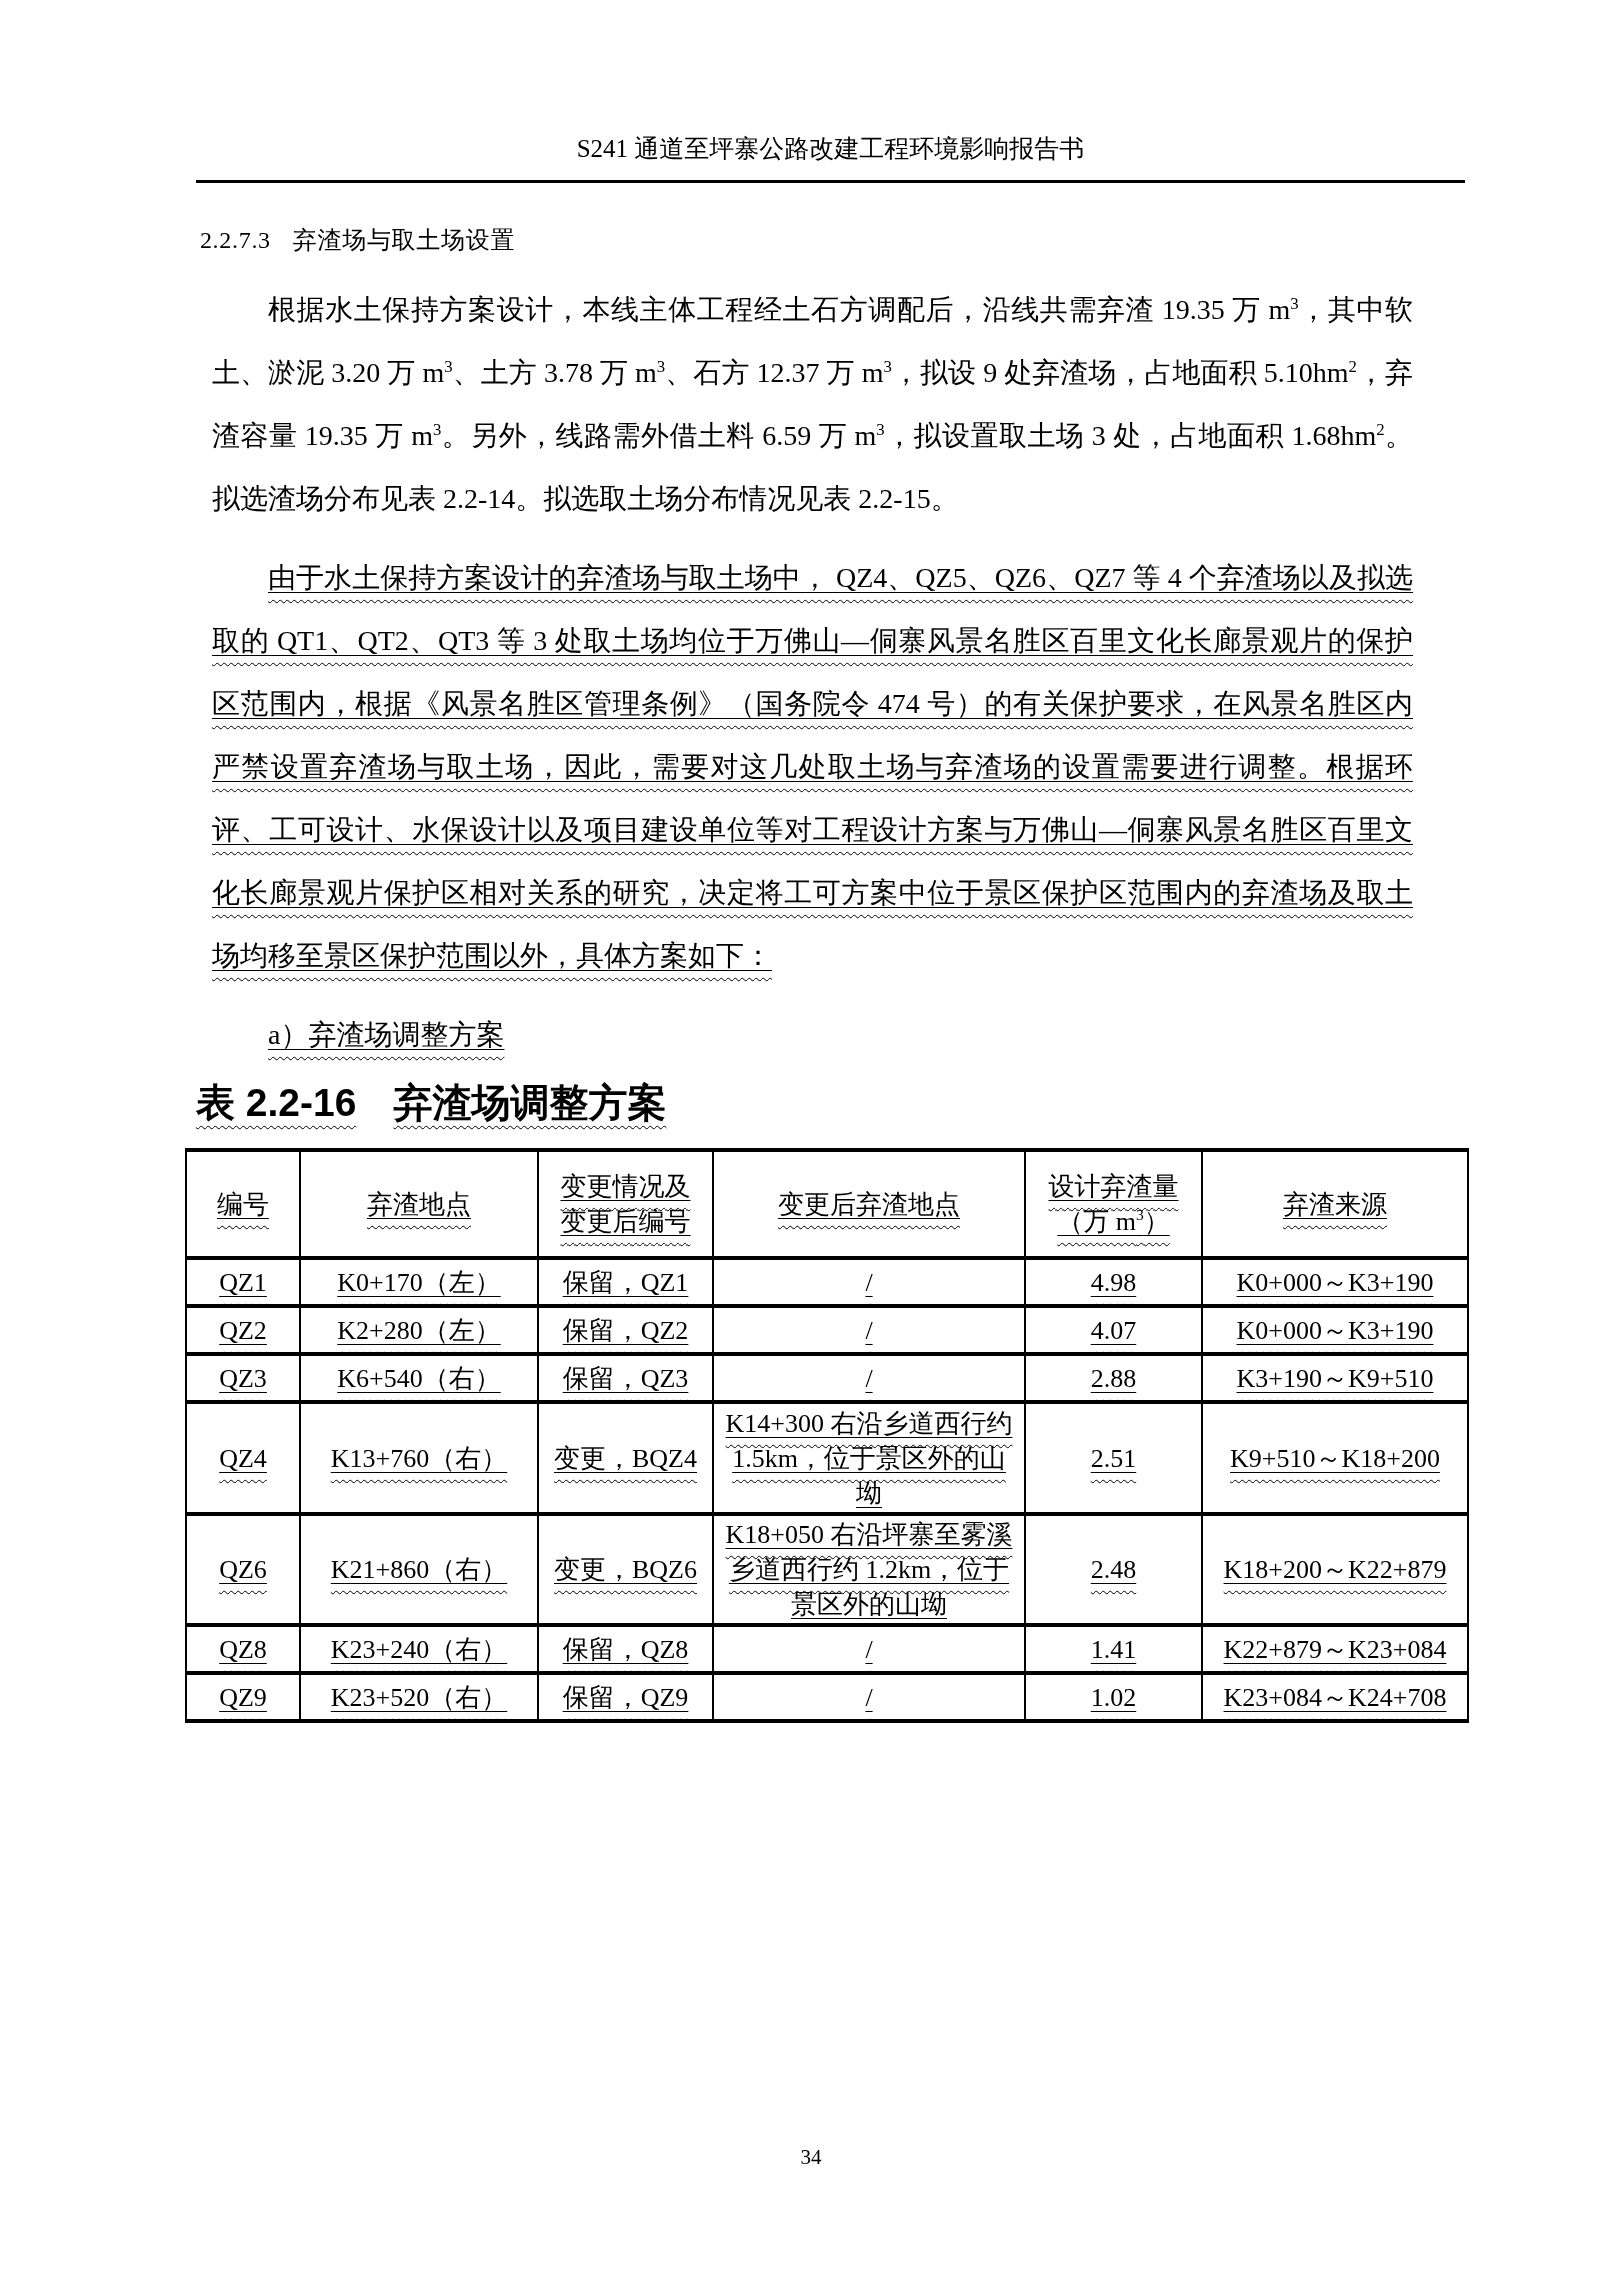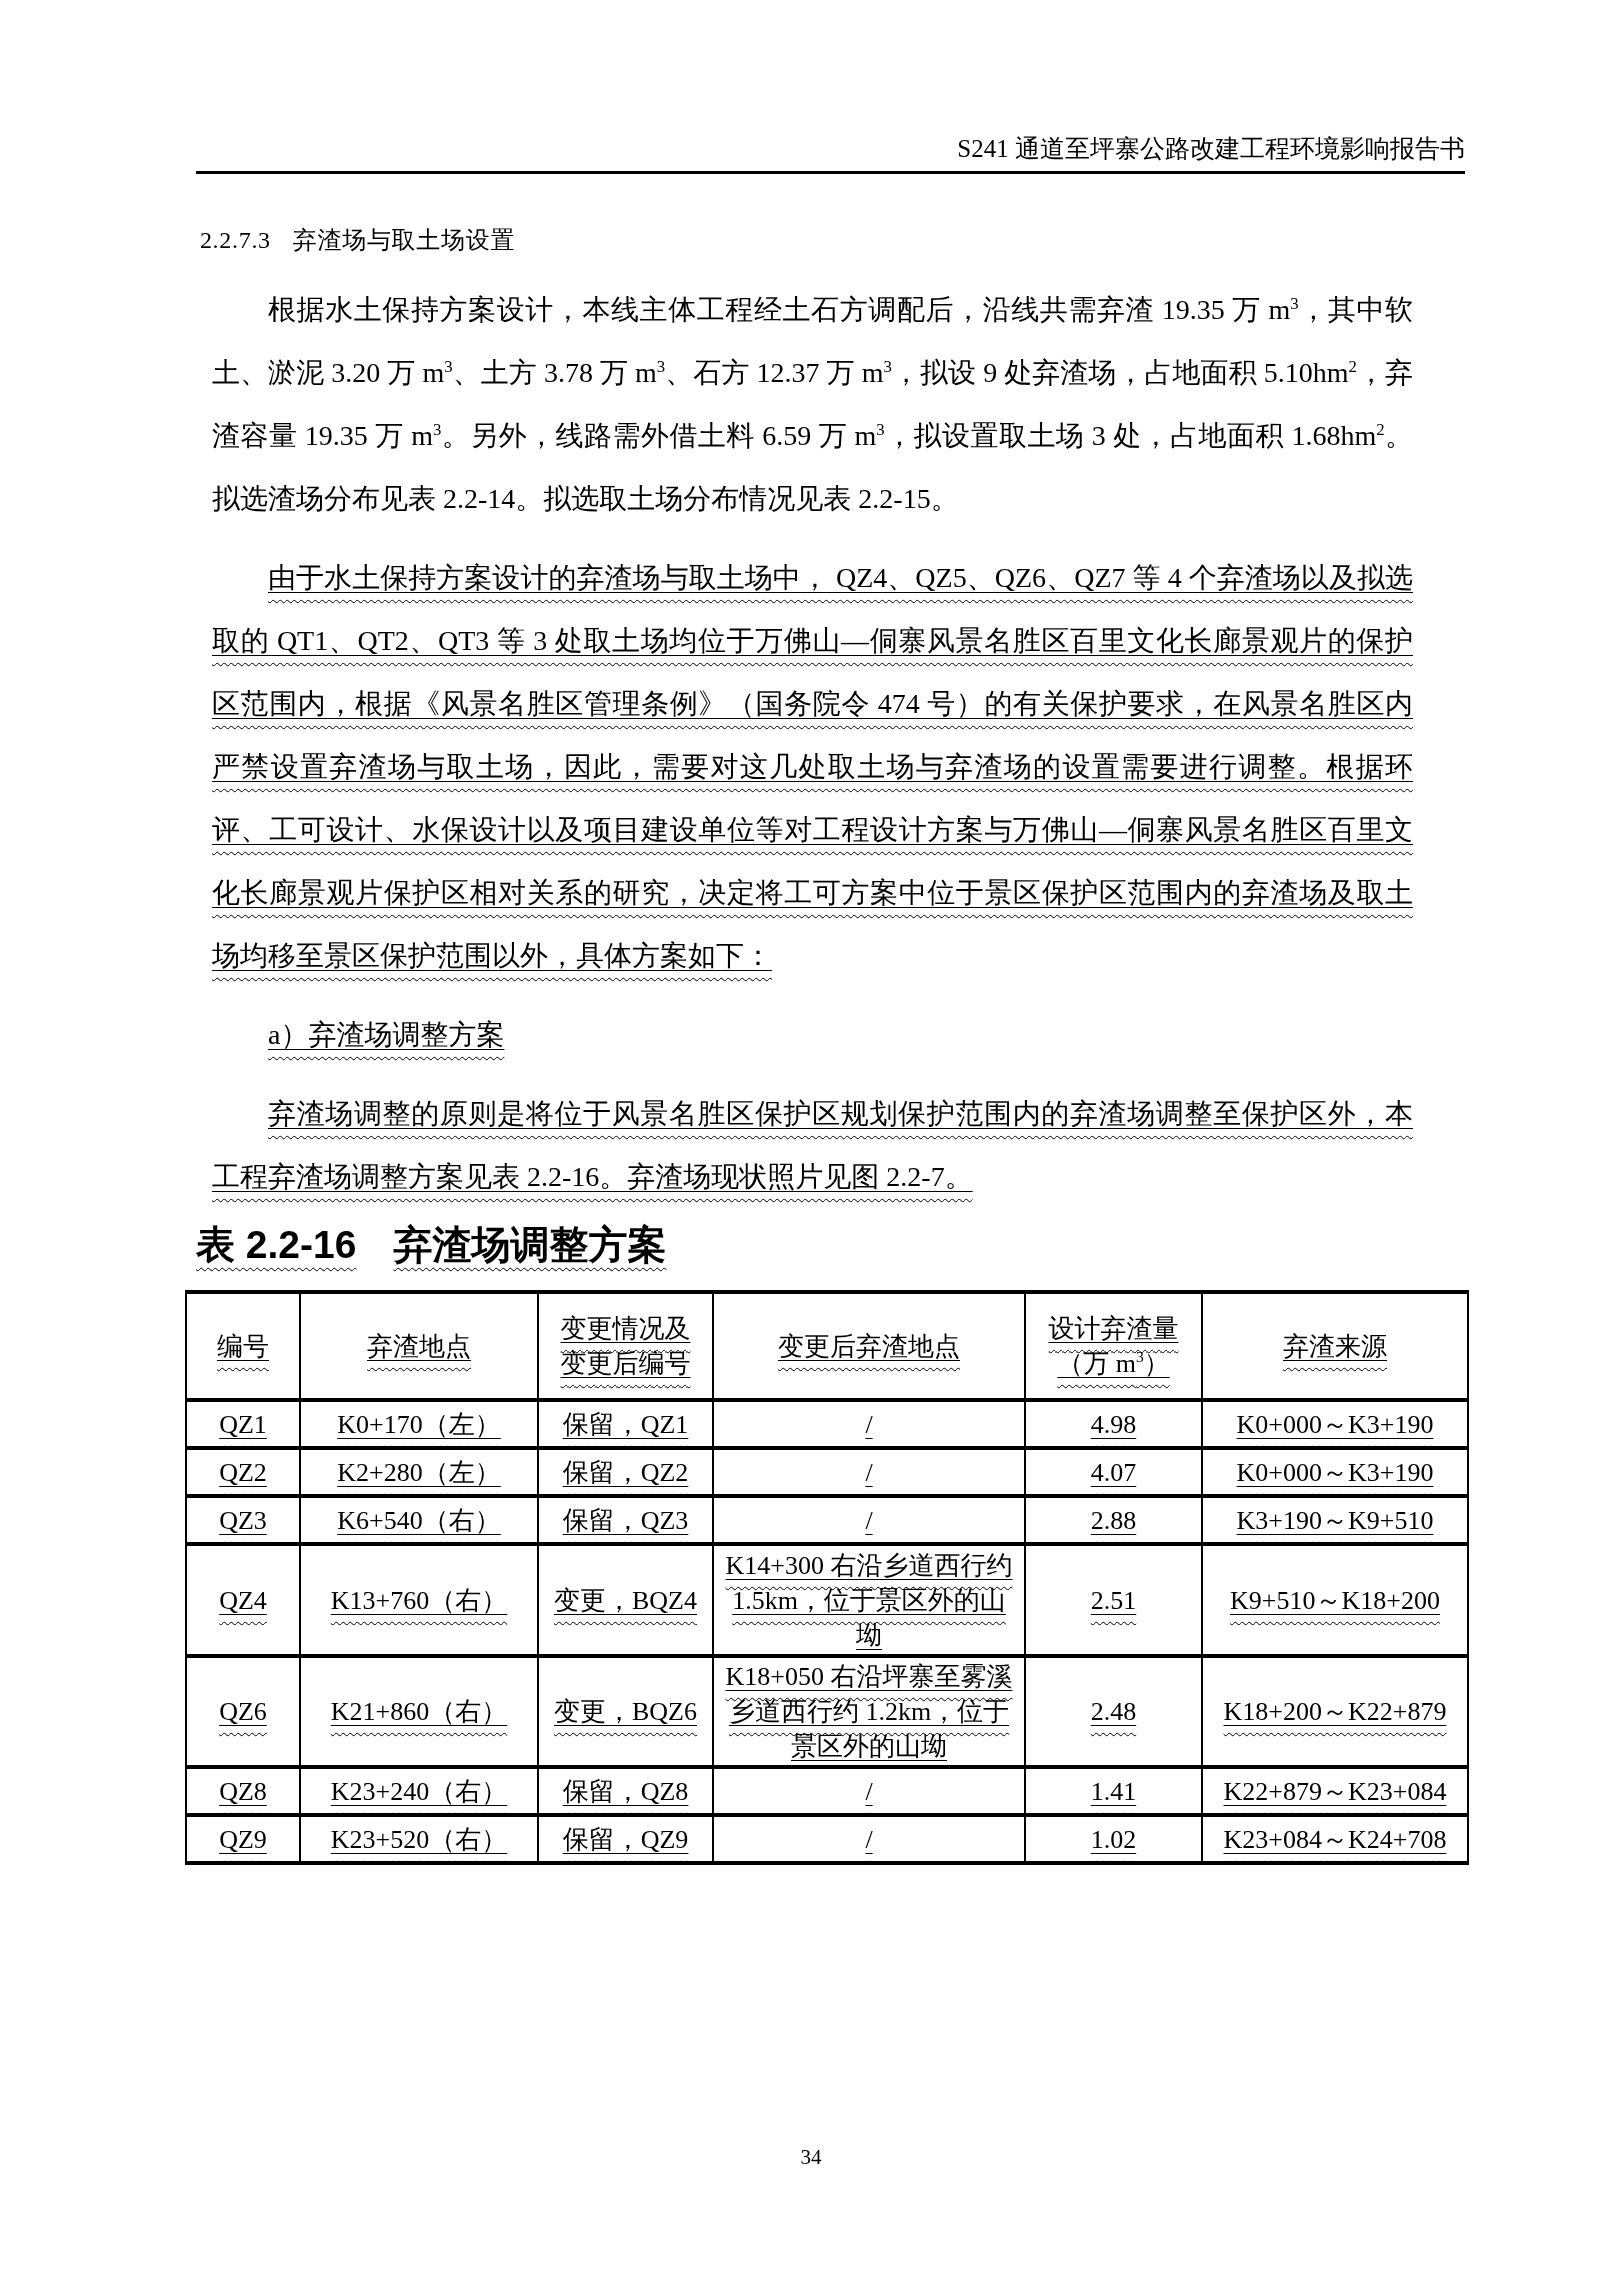--- a/index.html
+++ b/index.html
@@ -7,23 +7,23 @@
     position:relative;
     width:1622px; height:2295px;
     background:#ffffff;
     color:#000;
     font-family:"Liberation Serif","DejaVu Serif",serif;
     overflow:hidden;
   }
   
   .page-header {
     position:absolute; top:133px; left:196px; right:157px;
-    text-align:right;
+    text-align:center;
     font-size:25px; line-height:31px;
-    padding-bottom:7px;
+    padding-bottom:16px;
     border-bottom:3.9px solid #000;
   }
   
   .content { position:absolute; top:221px; left:196px; width:1233px; }
   .section-heading {
     font-size:24px; line-height:39px; font-weight:normal;
     margin:0 0 18.3px 3.9px; letter-spacing:0.7px;
   }
   .section-heading .sec-no { margin-right:22px; }
   .para {
@@ -100,21 +100,20 @@
     <h3 class="section-heading">
       <span class="sec-no">2.2.7.3</span><span>弃渣场与取土场设置</span>
     </h3>
 
     <p class="para">根据水土保持方案设计，本线主体工程经土石方调配后，沿线共需弃渣 19.35 万 m<sup>3</sup>，其中软土、淤泥 3.20 万 m<sup>3</sup>、土方 3.78 万 m<sup>3</sup>、石方 12.37 万 m<sup>3</sup>，拟设 9 处弃渣场，占地面积 5.10hm<sup>2</sup>，弃渣容量 19.35 万 m<sup>3</sup>。另外，线路需外借土料 6.59 万 m<sup>3</sup>，拟设置取土场 3 处，占地面积 1.68hm<sup>2</sup>。拟选渣场分布见表 2.2-14。拟选取土场分布情况见表 2.2-15。</p>
 
     <p class="para"><span class="u"><span class="w">由于水土保持方案设计的弃渣场与取土场中， QZ4、QZ5、QZ6、QZ7 等 4 个弃渣场以及拟选取的 QT1、QT2、QT3 等 3 处取土场均位于万佛山—侗寨风景名胜区百里文化长廊景观片的保护区范围内，根据《风景名胜区管理条例》（国务院令 474 号）的有关保护要求，在风景名胜区内严禁设置弃渣场与取土场，因此，需要对这几处取土场与弃渣场的设置需要进行调整。根据环评、工可设计、水保设计以及项目建设单位等对工程设计方案与万佛山—侗寨风景名胜区百里文化长廊景观片保护区相对关系的研究，决定将工可方案中位于景区保护区范围内的弃渣场及取土场均移至景区保护范围以外，具体方案如下：</span></span></p>
 
     <p class="para"><span class="u"><span class="w">a）弃渣场调整方案</span></span></p>
 
-    <p class="para"><span class="u"><span class="w">弃渣场调整的原则是将位于风景名胜区保护区规划保护范围内的弃渣场调整至保护区外，本工程弃渣场调整方案见表 2.2-16。弃渣场现状照片见图 2.2-7。</span></span></p>
 
     <div class="table-caption">
       <span class="wavy-only"><span>表 2.2-16</span><span class="cap-gap"></span><span>弃渣场调整方案</span></span>
     </div>
 
     <div class="tbl-wrap">
       <table class="adjust">
         <colgroup>
           <col style="width:114px">
             <col style="width:238px">

